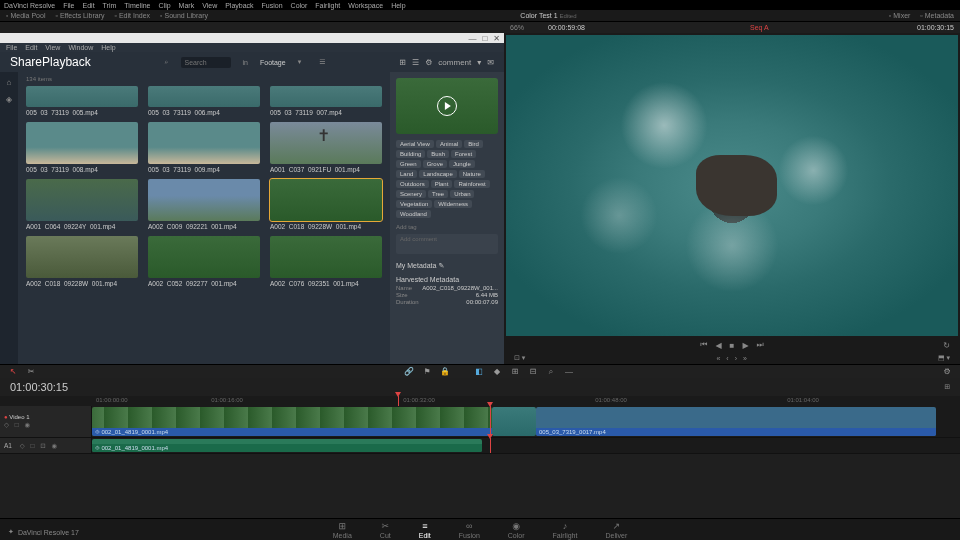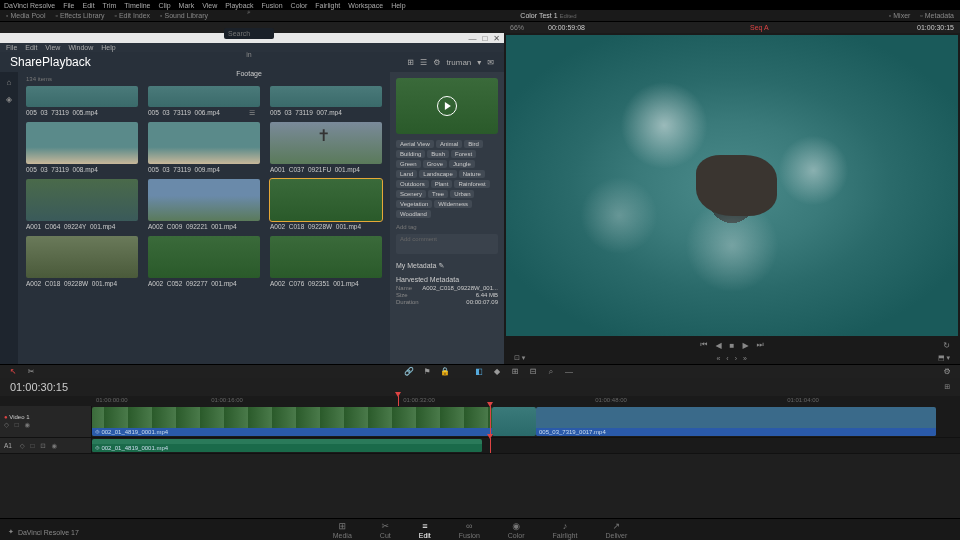--- a/index.html
+++ b/index.html
@@ -12,21 +12,21 @@
 .topbar .title { color:#ccc; }
 .timebar { height:11px; background:#1f1f1f; padding:0 6px; font-size:7px; color:#888; justify-content:flex-end; gap:8px; }
 .timebar .seq { color:#d44; }
 .main { display:flex; height:331px; }
 .sharebrowser { width:504px; background:#28303a; display:flex; flex-direction:column; position:relative; }
 .sb-winbar { height:10px; background:#e8e8e8; justify-content:flex-end; padding-right:4px; gap:6px; color:#555; font-size:8px; }
 .sb-menu { height:9px; background:#2a323c; padding:0 6px; gap:8px; font-size:7px; color:#aaa; }
 .sb-header { height:20px; padding:0 10px; justify-content:space-between; }
 .sb-logo { font-size:12px; color:#fff; }
 .sb-logo b { font-weight:400; }
-.sb-search { display:flex; align-items:center; gap:12px; font-size:7px; color:#888;flex-direction:column; }
+.sb-search { display:flex; align-items:center; gap:12px; font-size:7px; color:#888; }
 .sb-search input { background:#1a2028; border:none; color:#ccc; font-size:7px; padding:2px 4px; width:50px; border-radius:2px; }
 .sb-search .in { color:#888; }
 .sb-search .scope { color:#ccc; }
 .sb-icons { display:flex; gap:6px; font-size:8px; color:#aaa; }
 .sb-body { flex:1; display:flex; overflow:hidden; }
 .sb-side { width:18px; background:#1e252e; display:flex; flex-direction:column; align-items:center; padding-top:6px; gap:8px; color:#888; }
 .sb-content { flex:1; display:flex; flex-direction:column; padding:4px 8px; overflow:hidden; }
 .sb-crumb { font-size:9px; color:#ccc; margin-bottom:2px; display:flex; justify-content:space-between; }
 .sb-crumb .sep { color:#666; margin:0 4px; }
 .sb-count { font-size:6px; color:#777; margin-bottom:4px; }
@@ -155,21 +155,21 @@
         <input placeholder="Search" style="">
         <span class="in">in</span>
         <span class="scope">Footage</span>
         <span style="color:#888">▾</span>
         <span style="margin-left:6px">☰</span>
       </div>
       <div class="sb-icons">
         <span>⊞</span>
         <span>☰</span>
         <span>⚙</span>
-        <span>truman</span>
+        <span>comment</span>
         <span>▾</span>
         <span>✉</span>
       </div>
     </div>
     <div class="sb-body">
       <div class="sb-side">
         <span>⌂</span>
         <span>◈</span>
       </div>
       <div class="sb-content">

